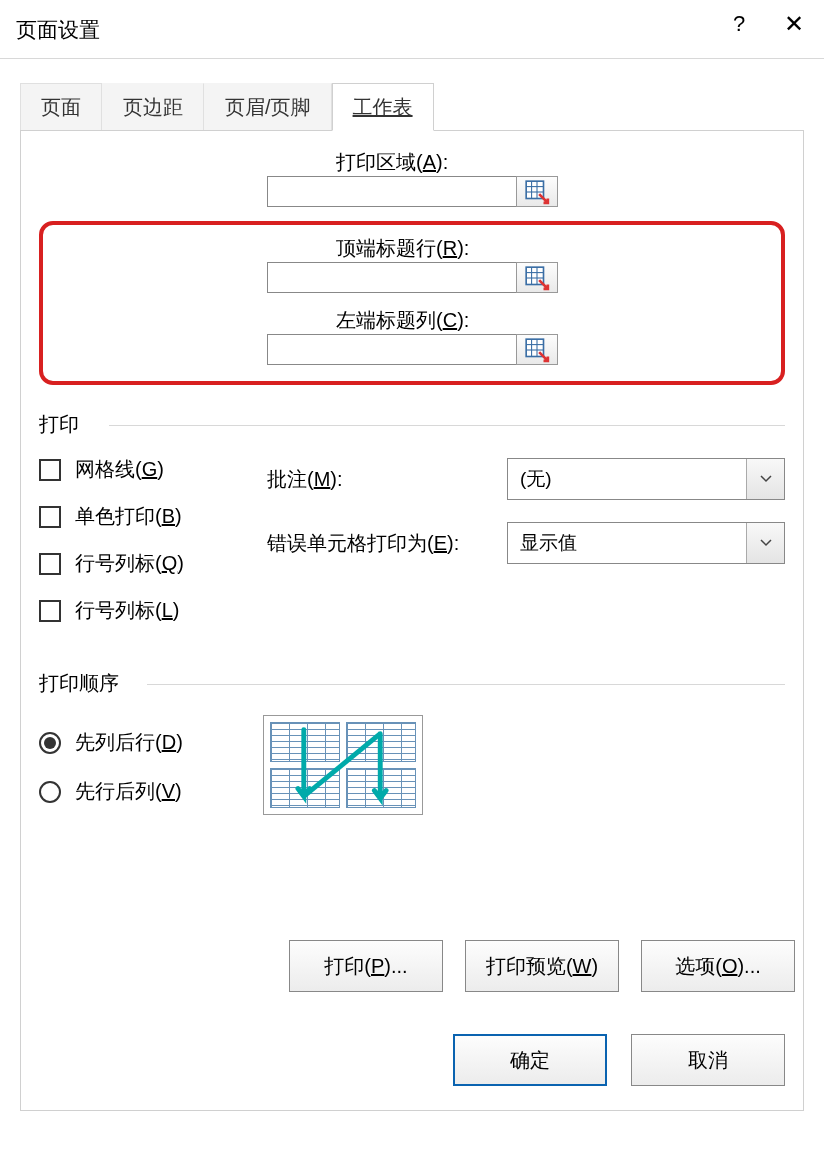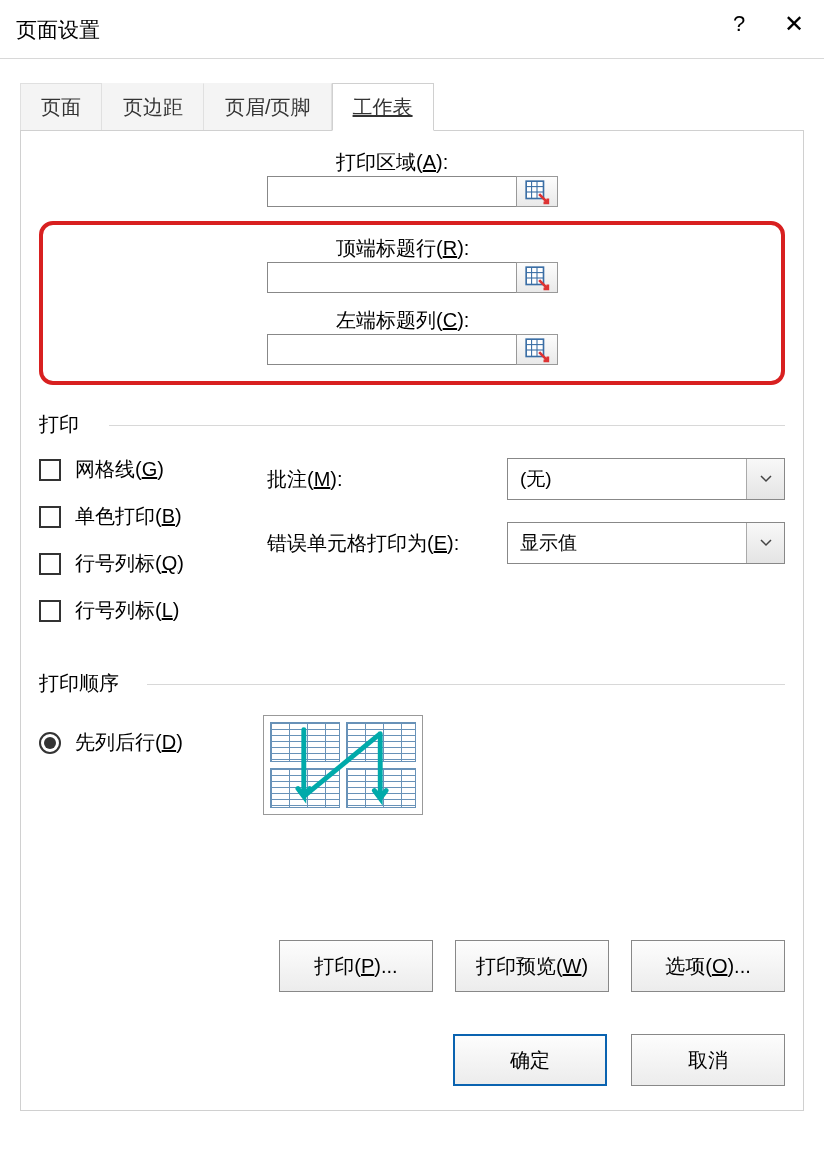--- a/index.html
+++ b/index.html
@@ -174,21 +174,21 @@
   background: repeating-linear-gradient(to bottom, #6892b8 0 1px, transparent 1px 6px),
               repeating-linear-gradient(to right, #6892b8 0 1px, transparent 1px 18px);
 }
 .arrow-overlay {
   position: absolute; inset: 0;
   pointer-events: none;
 }
 .arrow-overlay svg { width: 100%; height: 100%; }
 .btn-row {
   position: absolute;
-  right: 18px;
+  right: 8px;
   display: flex; gap: 22px;
 }
 .btn-row.mid { bottom: 118px; }
 .button {
   min-width: 154px;
   height: 52px;
   border: 1px solid #888;
   background: linear-gradient(#fdfdfd,#ececec);
   display: flex; align-items: center; justify-content: center;
   font-size: 20px;
@@ -336,20 +336,24 @@
     </div>
 
     <div class="group order-section">
       <div class="group-title wide">打印顺序</div>
       <div class="radios">
         <div class="radio-col">
           <div class="radio-item">
             <div class="radio checked"></div>
             <span><span>先列后行(</span><span class="u">D</span><span>)</span></span>
           </div>
+          <div class="radio-item">
+            <div class="radio"></div>
+            <span><span>先行后列(</span><span class="u">V</span><span>)</span></span>
+          </div>
         </div>
         <div class="order-img">
           <div class="page-mini"></div>
             <div class="page-mini"></div>
           <div class="page-mini"></div>
             <div class="page-mini"></div>
           <div class="arrow-overlay">
             <svg viewBox="0 0 160 100">
               <path d="M40 14 L40 82 L34 74 M40 82 L46 74" stroke="#0aa" stroke-width="5" fill="none" stroke-linecap="round"></path>
               <path d="M40 82 L118 18" stroke="#0aa" stroke-width="5" fill="none"></path>

